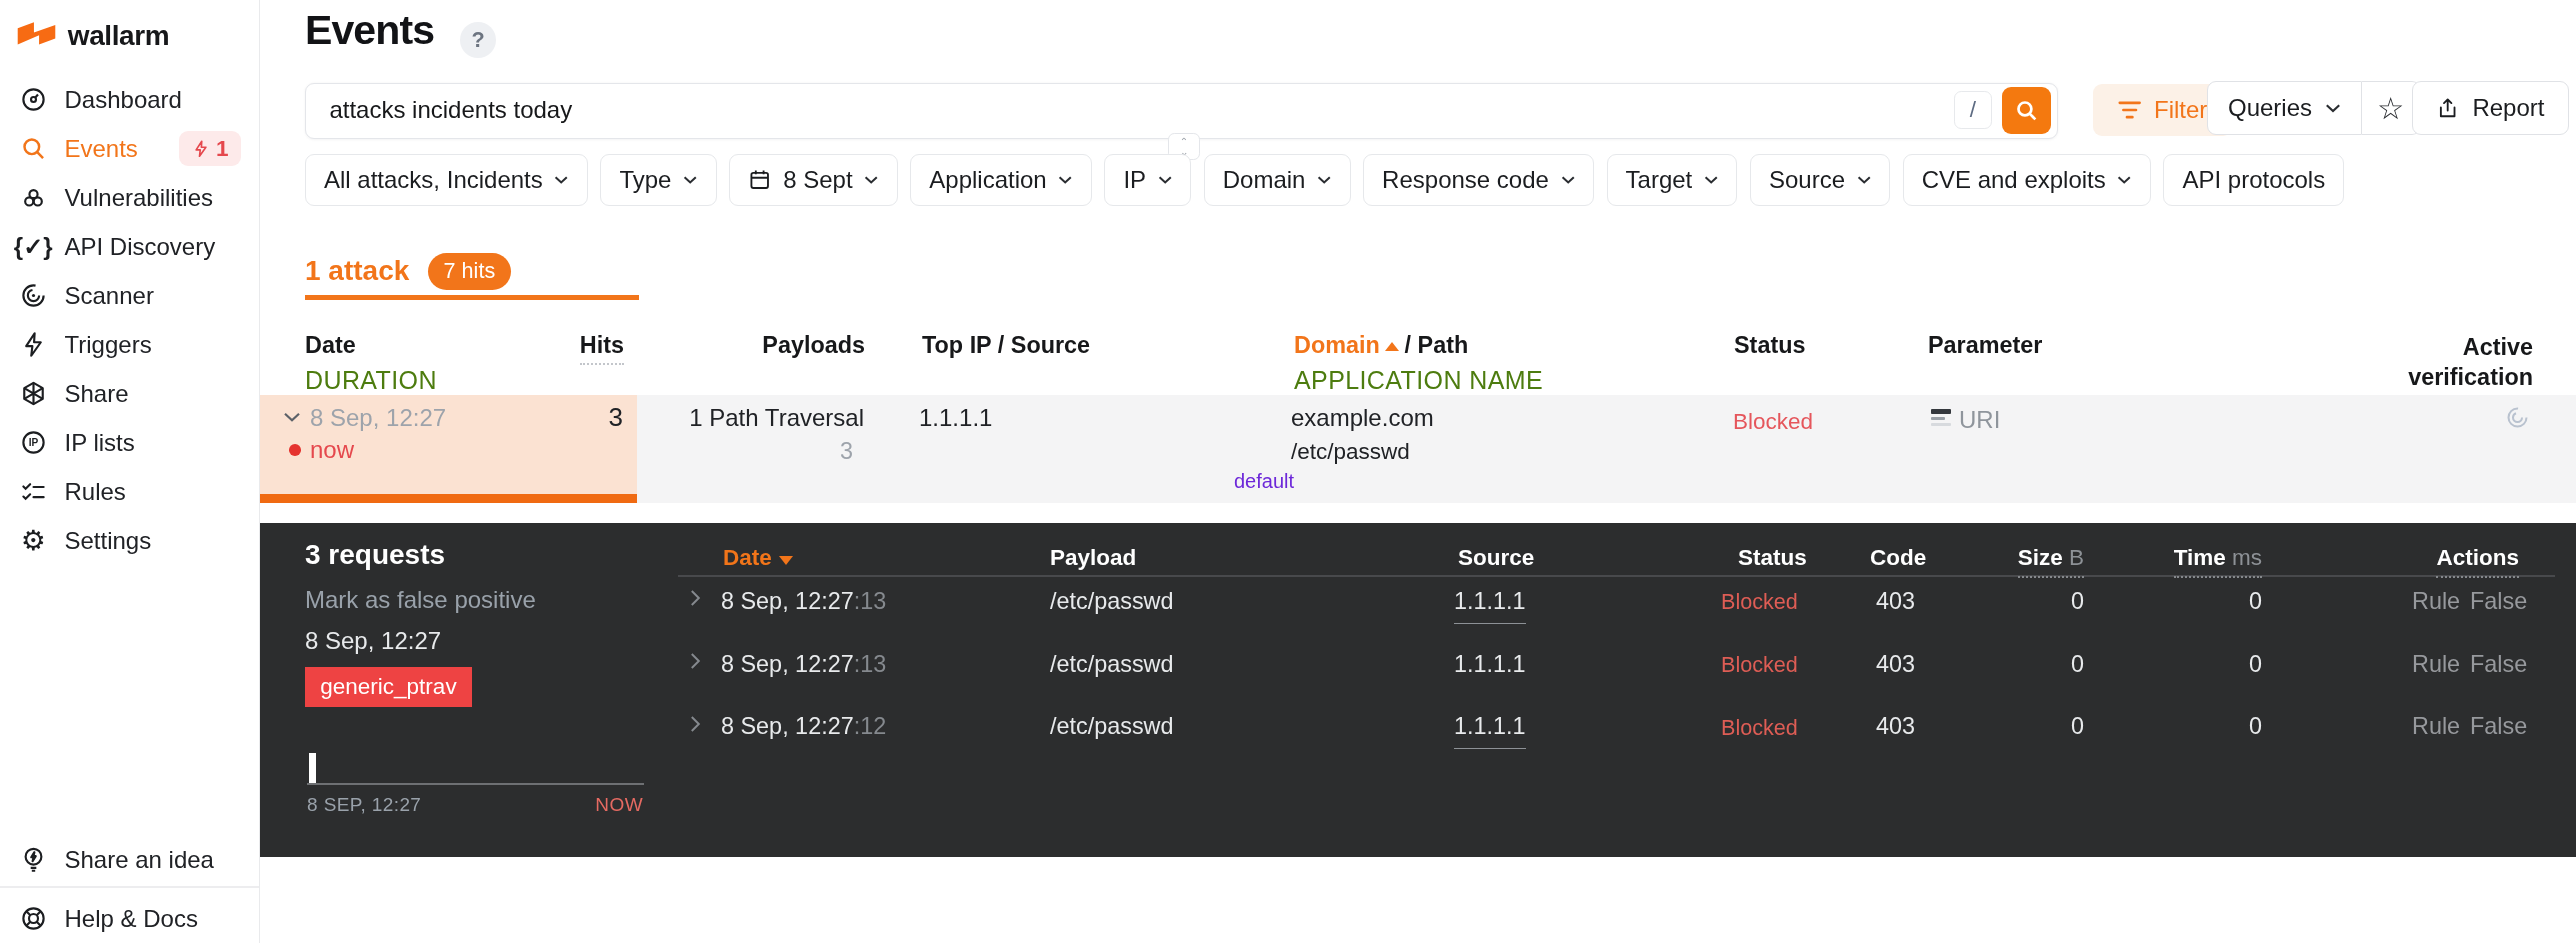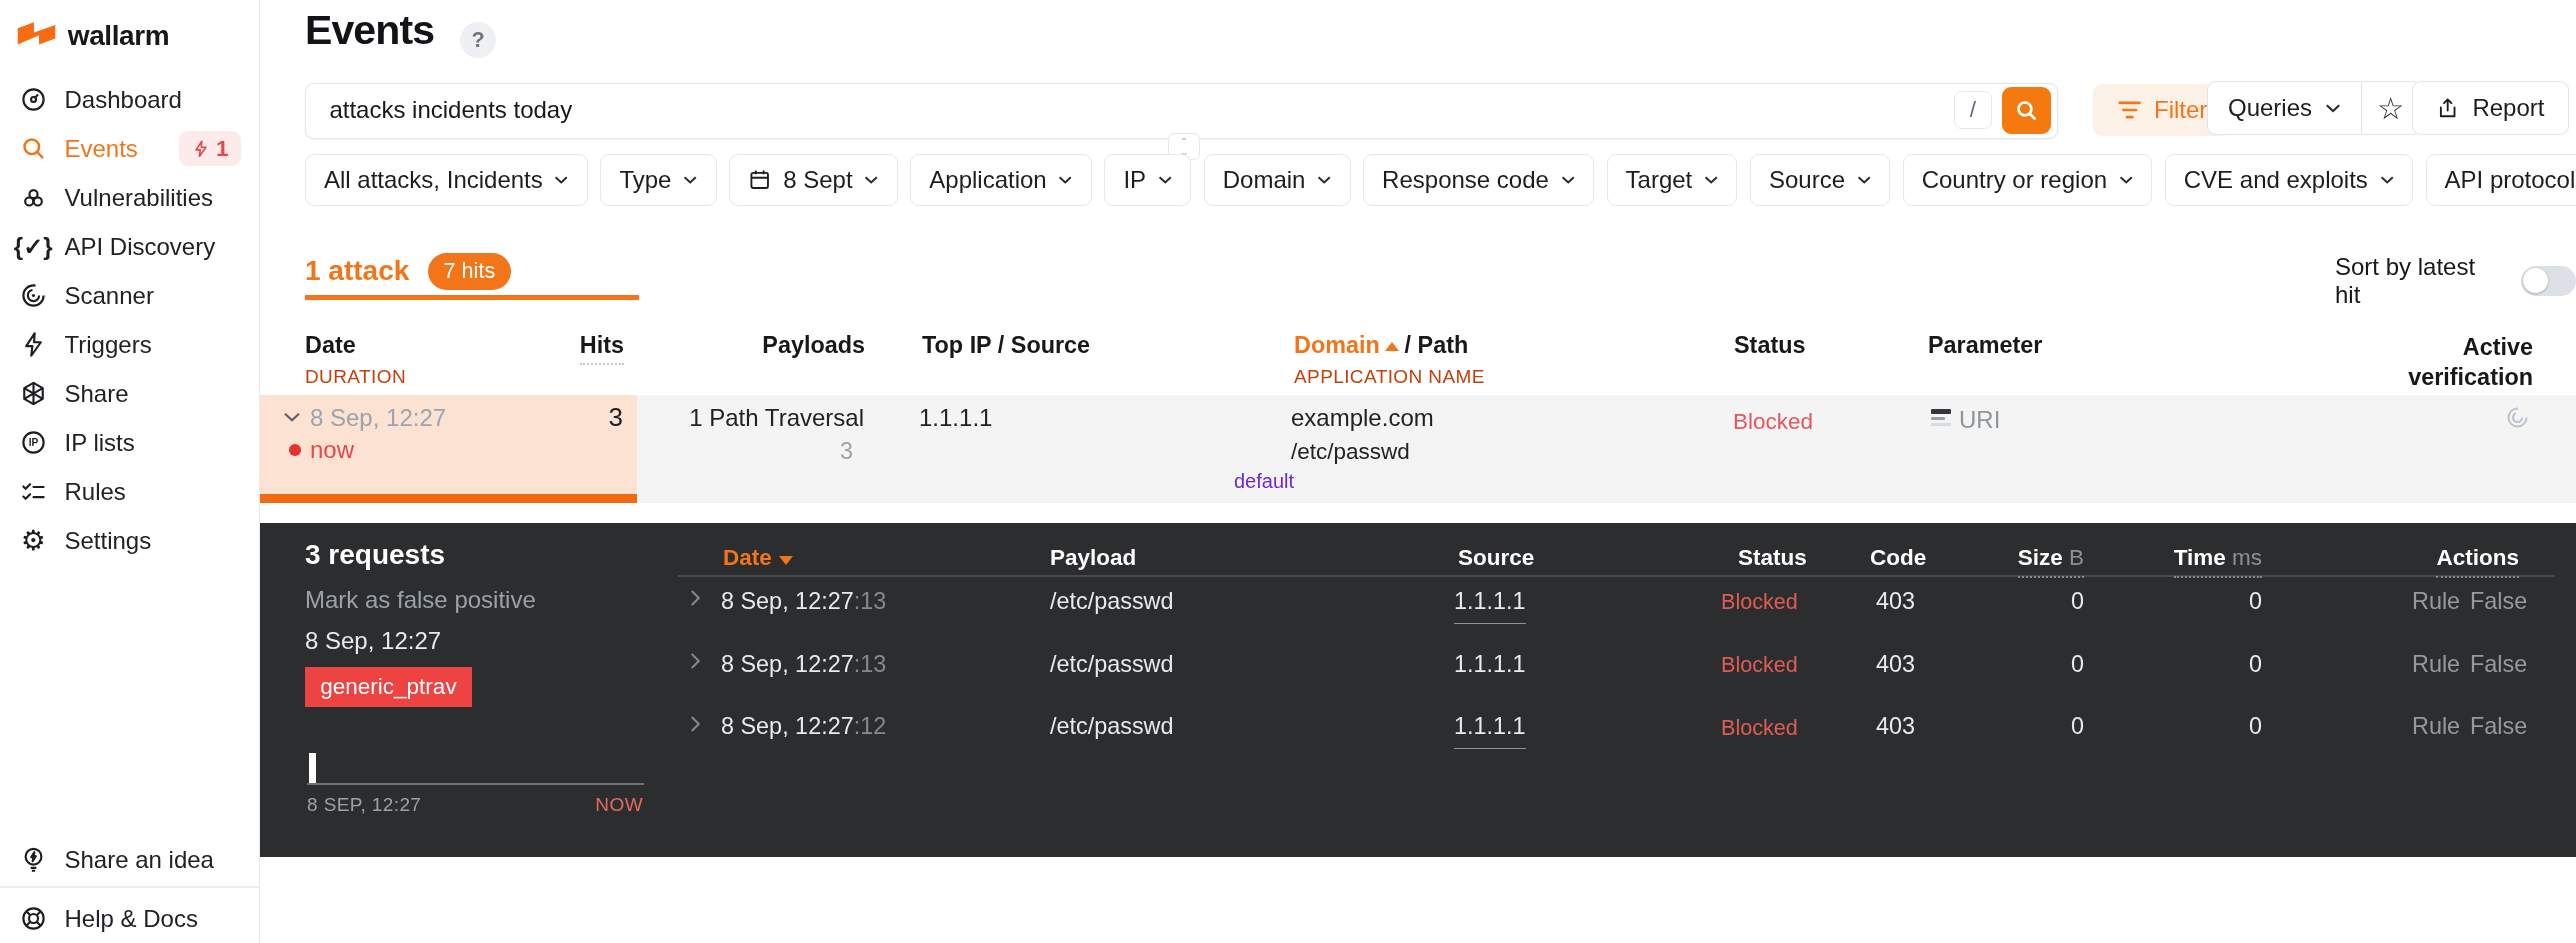--- a/index.html
+++ b/index.html
@@ -46,21 +46,21 @@
   .tab-attacks .tlabel{font-size:28px;font-weight:700;color:#f2751a}
   .hits-pill{background:#f2751a;color:#fff;font-size:21.6px;font-weight:400;padding:5.4px 15.3px;border-radius:20px}
   .tab-underline{position:absolute;left:305px;top:295px;width:334px;height:4.5px;background:#f2751a}
   .sort-row{position:absolute;left:2335px;top:253px;display:flex;align-items:center;gap:16px}
   .sort-label{font-size:24px;color:#17181a}
   .toggle{width:56px;height:30.5px;border-radius:15.3px;background:#dde1e7;position:relative;cursor:pointer}
   .toggle .knob{position:absolute;left:2.7px;top:2.7px;width:25px;height:25px;border-radius:50%;background:#fff;box-shadow:0 0.9px 2.7px rgba(0,0,0,.25)}
 
   
   .th{font-size:23.4px;font-weight:700;color:#17181a}
-  .th-sub{font-size:19px;color:#c2410c;letter-spacing:0.4px}
+  .th-sub{font-size:25px;color:#4d7c0f;letter-spacing:0.4px}
   .dotted-l{border-bottom:2.7px dotted #c3c6cb;padding-bottom:4.5px}
   .event-row{position:absolute;left:260px;top:395px;width:2316px;height:108px;background:#f4f4f5}
   .date-cell{position:absolute;left:0;top:0;width:377px;height:108px;background:#fbe2d2;cursor:pointer}
   .date-bar{position:absolute;left:0;bottom:0;width:377px;height:9px;background:#f06a12}
   .row-val{font-size:24px;color:#202226}
   .row-gray{color:#9da3ab}
   .row-red{color:#e5484d}
   .param-icon{display:inline-flex;flex-direction:column;gap:2.7px}
   .param-icon i{display:block;border-radius:0.9px}
 
@@ -318,48 +318,36 @@
           <path d="M2 2.5 L9 9 L16 2.5"></path>
         </svg>
       </div>
     <div class="chip">
         <span>Source</span>
         <svg width="14.4" height="10" viewBox="0 0 18 12" fill="none" stroke="#2a2d31" stroke-width="2.6">
           <path d="M2 2.5 L9 9 L16 2.5"></path>
         </svg>
       </div>
     <div class="chip">
-        <span>Country or region</span>
-        <svg width="14.4" height="10" viewBox="0 0 18 12" fill="none" stroke="#2a2d31" stroke-width="2.6">
-          <path d="M2 2.5 L9 9 L16 2.5"></path>
-        </svg>
-      </div>
-    <div class="chip">
         <span>CVE and exploits</span>
         <svg width="14.4" height="10" viewBox="0 0 18 12" fill="none" stroke="#2a2d31" stroke-width="2.6">
           <path d="M2 2.5 L9 9 L16 2.5"></path>
         </svg>
       </div>
     <div class="chip">
         <span>API protocols</span>
       </div>
 
   </div>
 
   <div class="tab-attacks">
     <span class="tlabel">1 attack</span>
     <span class="hits-pill">7 hits</span>
   </div>
   <div class="tab-underline"></div>
-  <div class="sort-row">
-    <span class="sort-label">Sort by latest hit</span>
-    <div class="toggle">
-        <div class="knob"></div>
-      </div>
-  </div>
 
   <div class="abs th" style="left:305px;top:332px">Date</div>
   <div class="abs th-sub" style="left:305px;top:366px">DURATION</div>
   <div class="abs th ta-r" style="left:503px;top:332px;width:121px"><span class="dotted-l">Hits</span></div>
   <div class="abs th ta-r" style="left:719px;top:332px;width:146px">Payloads</div>
   <div class="abs th" style="left:922px;top:332px">Top IP / Source</div>
   <div class="abs th" style="left:1294px;top:332px">
     <span style="color:#f2751a">Domain</span><span class="sort-up"></span><span>/ Path</span>
   </div>
   <div class="abs th-sub" style="left:1294px;top:366px">APPLICATION NAME</div>

